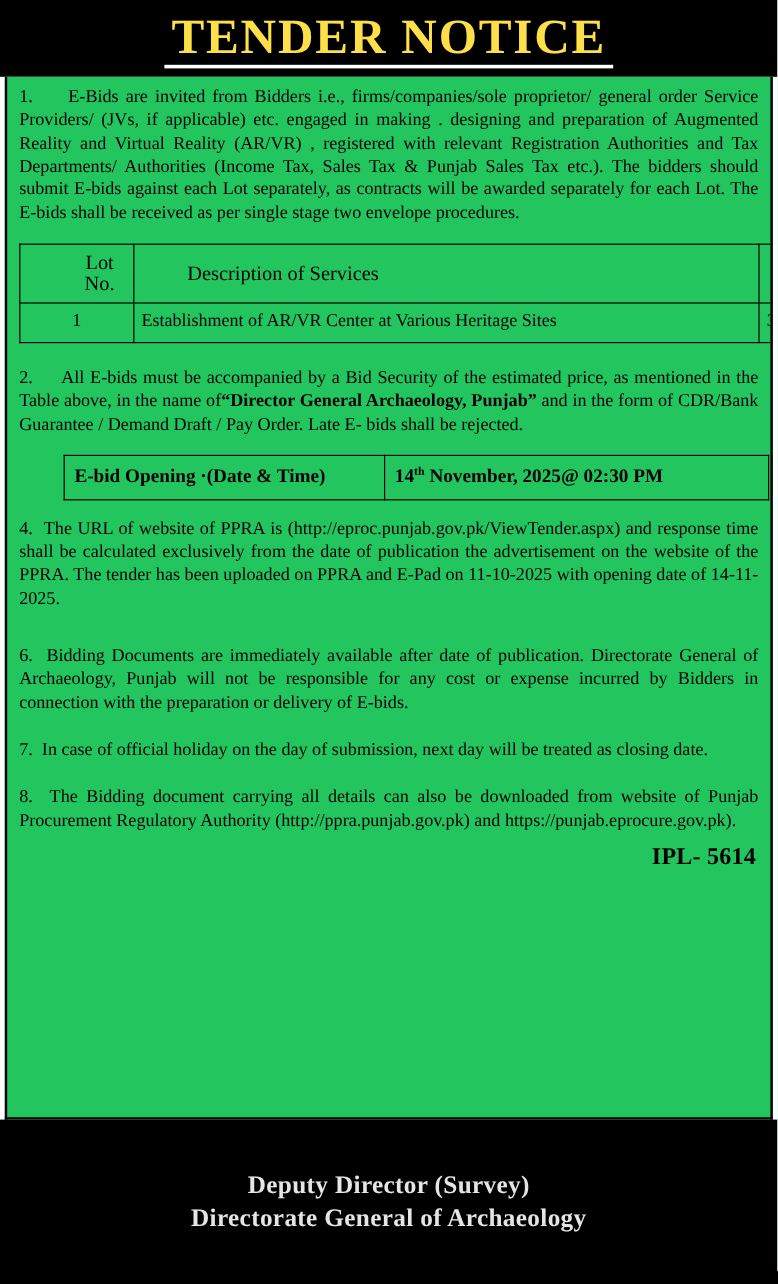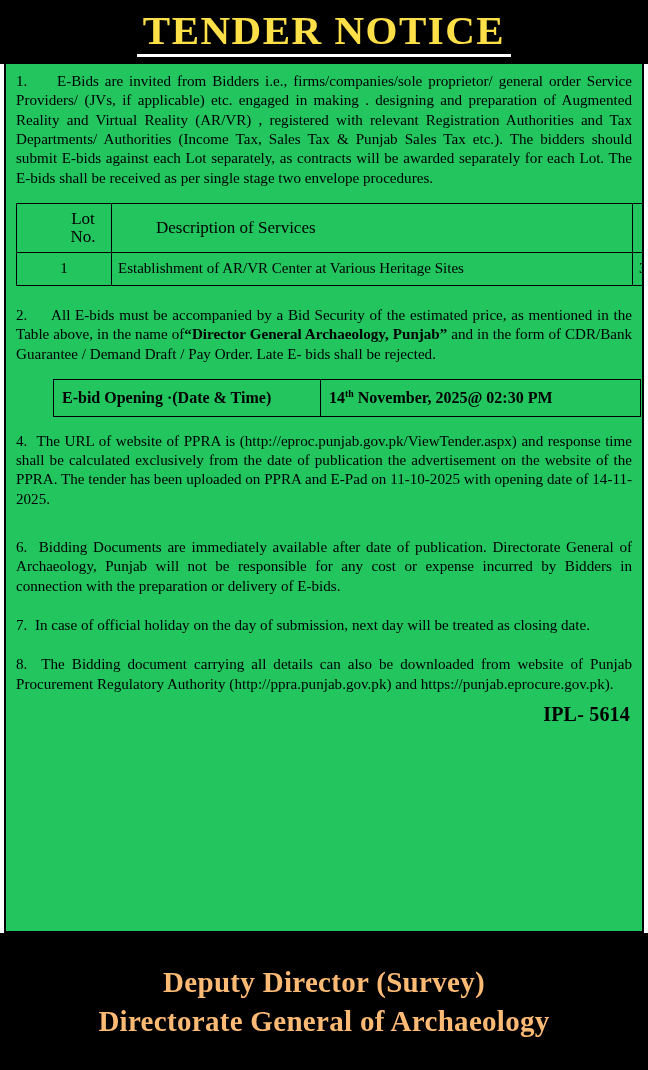--- a/index.html
+++ b/index.html
@@ -155,24 +155,24 @@
     background: #000000;
     height: 137px;
     display: flex;
     flex-direction: column;
     align-items: center;
     justify-content: center;
     text-align: center;
     box-sizing: border-box;
   }
   .footer-line {
-    color: #fdba74;
-    font-family: "Liberation Serif", "DejaVu Serif", serif;
-    font-weight: bold;
-    font-size: 29px;
+    color: #e5e5e5;
+    font-family: "Liberation Serif", "DejaVu Serif", serif;
+    font-weight: bold;
+    font-size: 21px;
     line-height: 1.32;
     letter-spacing: 0.3px;
     white-space: nowrap;
   }
 </style>
 </head>
 <body>
 
 <div id="page">
 

